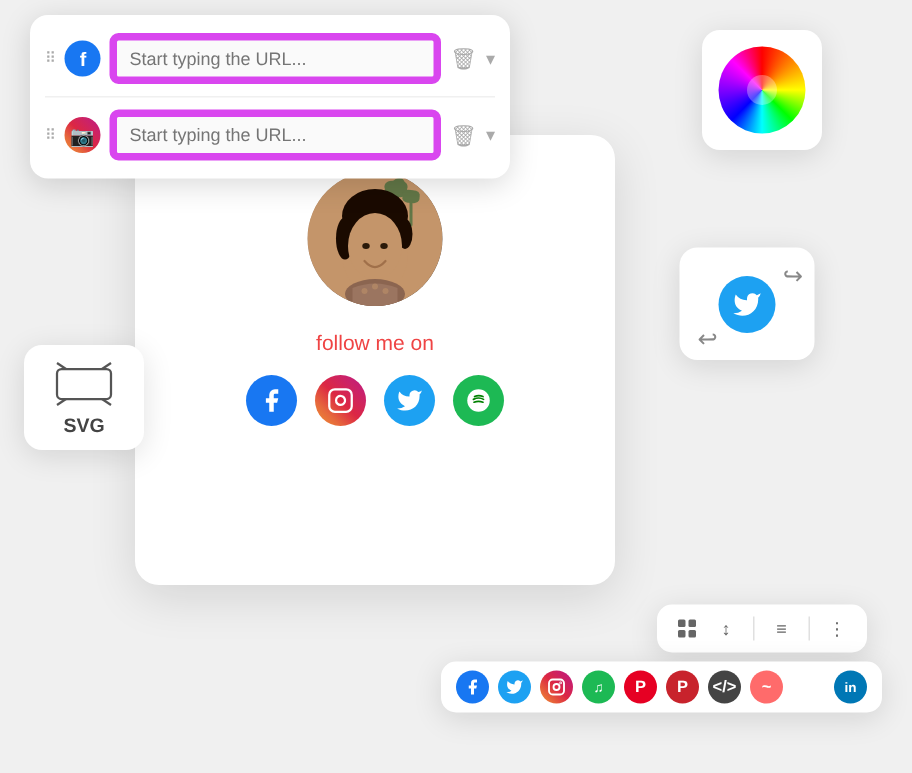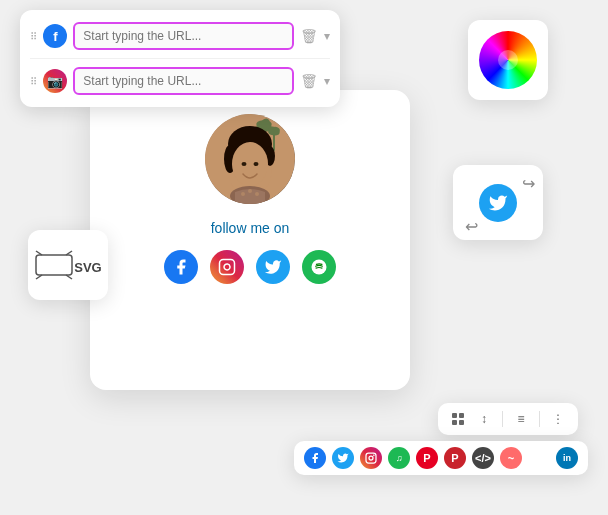--- a/index.html
+++ b/index.html
@@ -45,21 +45,21 @@
     .hey-text {
       font-size: 26px;
       font-weight: 600;
       color: #c8956a;
       font-style: italic;
       margin-bottom: 6px;
     }
 
     .follow-text {
       font-size: 14px;
-      color: #0369a1;
+      color: #ef4444;
       margin-bottom: 14px;
     }
 
     .social-icons-row {
       display: flex;
       gap: 12px;
       align-items: center;
     }
 
     .social-icon {
@@ -119,21 +119,21 @@
       align-items: center;
       justify-content: center;
       font-size: 13px;
       font-weight: bold;
       color: white;
       flex-shrink: 0;
     }
 
     .url-input {
       flex: 1;
-      border: 2px solid #d946ef;
+      border: 5px solid #d946ef;
       border-radius: 6px;
       padding: 5px 8px;
       font-size: 12px;
       color: #aaa;
       outline: none;
       background: #fafafa;
     }
 
     .trash-icon {
       color: #aaa;
@@ -211,29 +211,29 @@
       align-items: center;
       justify-content: center;
       color: white;
       font-size: 20px;
       position: relative;
     }
 
     
     .svg-card {
       position: absolute;
-      left: 28px;
+      left: 16px;
       top: 230px;
       width: 80px;
       height: 70px;
       background: white;
       border-radius: 12px;
       box-shadow: 0 4px 20px rgba(0,0,0,0.12);
       display: flex;
-      flex-direction: row;
+      flex-direction: column;
       align-items: center;
       justify-content: center;
       z-index: 5;
     }
 
     .svg-label {
       font-size: 13px;
       font-weight: 700;
       color: #444;
       margin-top: 4px;

